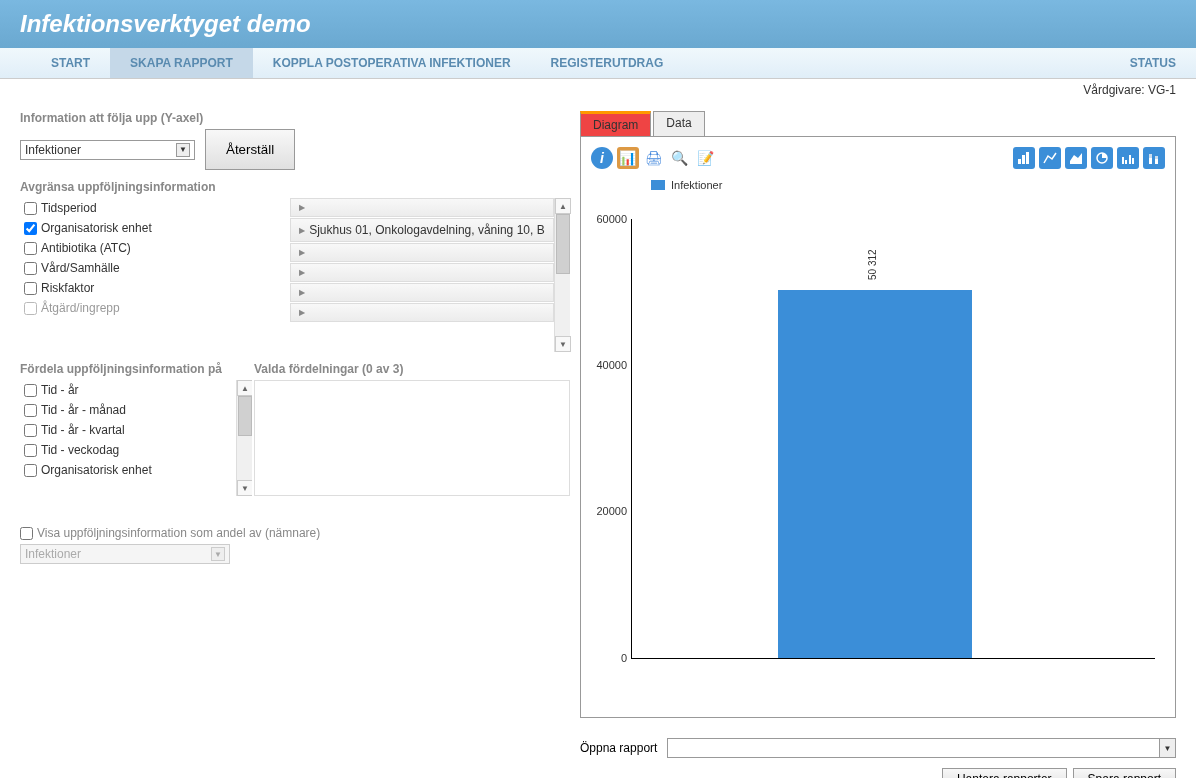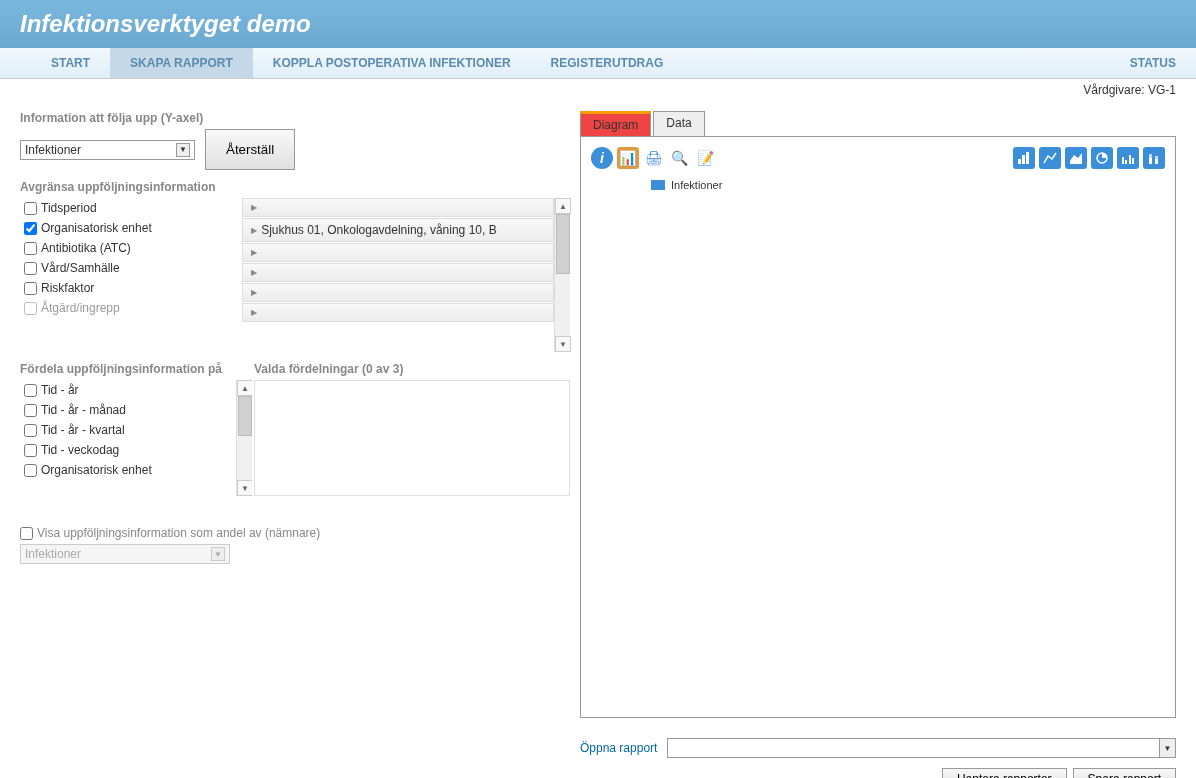--- a/index.html
+++ b/index.html
@@ -20,21 +20,21 @@
 .right { flex: 1; }
 
 .section-label { color: #888; font-weight: bold; margin-bottom: 4px; }
 
 .row1 { display: flex; gap: 10px; align-items: center; margin-bottom: 10px; }
 .select-box { border: 1px solid #999; background: #fff; padding: 2px 4px; width: 175px; display: flex; justify-content: space-between; align-items: center; cursor: pointer; }
 .select-box .arrow { background: #eee; border: 1px solid #999; width: 14px; height: 14px; display: flex; align-items: center; justify-content: center; font-size: 8px; }
 .btn-reset { background: linear-gradient(to bottom, #f8f8f8, #e0e0e0); border: 1px solid #999; padding: 12px 20px; cursor: pointer; }
 
 .filters { margin-bottom: 10px; }
-.filter-row { display: flex; align-items: stretch; }
+.filter-row { display: flex; align-items: stretch; gap: 48px; }
 .filter-left { width: 222px; }
 .filter-right { flex: 1; position: relative; }
 .checkbox-list { border: 0; height: 154px; overflow: hidden; position: relative; }
 .checkbox-item { padding: 3px 4px; display: flex; align-items: center; gap: 4px; }
 .checkbox-item input { width: 13px; height: 13px; }
 .scrollbar { position: absolute; right: 0; top: 0; width: 16px; height: 100%; background: #f0f0f0; border-left: 1px solid #ddd; }
 .scroll-btn { width: 16px; height: 16px; background: #f8f8f8; border: 1px solid #ccc; display: flex; align-items: center; justify-content: center; font-size: 8px; color: #666; position: absolute; }
 .scroll-btn.top { top: 0; }
 .scroll-btn.bottom { bottom: 0; }
 .scroll-thumb { position: absolute; top: 16px; width: 14px; left: 1px; height: 60px; background: #d0d0d0; border: 1px solid #bbb; }
@@ -66,21 +66,21 @@
 .chart-area { position: relative; height: 510px; }
 .legend { display: flex; align-items: center; gap: 6px; margin-left: 60px; margin-bottom: 10px; font-size: 11px; }
 .legend-sq { width: 14px; height: 10px; background: #3b8ed8; }
 .axis { position: absolute; left: 40px; top: 40px; bottom: 30px; right: 10px; border-left: 1px solid #000; border-bottom: 1px solid #000; }
 .ytick { position: absolute; left: -50px; width: 45px; text-align: right; font-size: 11px; transform: translateY(-50%); }
 .bar { position: absolute; background: #3b8ed8; }
 .bar-label { position: absolute; font-size: 10px; transform: rotate(-90deg); transform-origin: left bottom; white-space: nowrap; }
 
 .bottom-controls { margin-top: 20px; }
 .open-row { display: flex; align-items: center; gap: 10px; margin-bottom: 10px; }
-.open-row label { color: #0369a1; }
+.open-row label { color: #000000; }
 .open-select { flex: 1; border: 1px solid #999; height: 20px; display: flex; justify-content: flex-end; background: #fff; }
 .open-select .arrow { background: #eee; border-left: 1px solid #999; width: 16px; display: flex; align-items: center; justify-content: center; font-size: 8px; }
 .btn-row { display: flex; justify-content: flex-end; gap: 6px; }
 .btn { background: linear-gradient(to bottom, #f8f8f8, #e0e0e0); border: 1px solid #999; padding: 3px 14px; cursor: pointer; font-size: 12px; }
 </style>
 </head>
 <body>
 
 <div class="header">
   <h1>Infektionsverktyget demo</h1>
@@ -272,20 +272,28 @@
               </svg>
           </div>
         </div>
       </div>
 
       <div class="chart-area">
         <div class="legend">
           <div class="legend-sq"></div>
           <span>Infektioner</span>
         </div>
+        <div class="axis">
+          <div class="ytick" style="top:0%">60000</div>
+          <div class="ytick" style="top:33.3%">40000</div>
+          <div class="ytick" style="top:66.6%">20000</div>
+          <div class="ytick" style="top:100%">0</div>
+          <div class="bar" style="left:28%; width:37%; bottom:0; height:83.85%;"></div>
+          <div class="bar-label" style="left:47%; bottom:86%;">50 312</div>
+        </div>
       </div>
     </div>
 
     <div class="bottom-controls">
       <div class="open-row">
         <label>Öppna rapport</label>
         <div class="open-select">
           <span class="arrow">▼</span>
         </div>
       </div>

